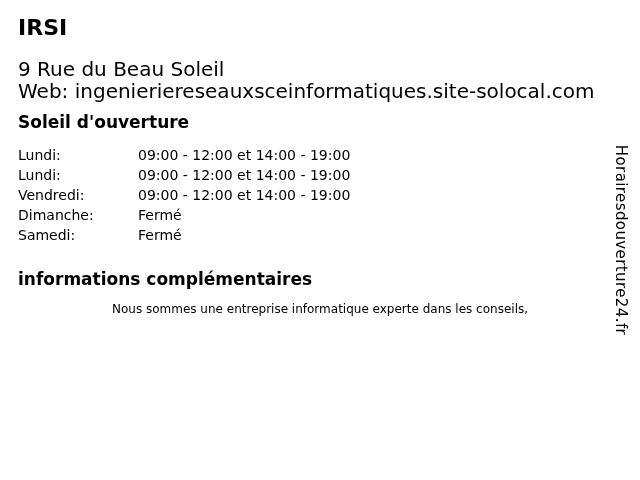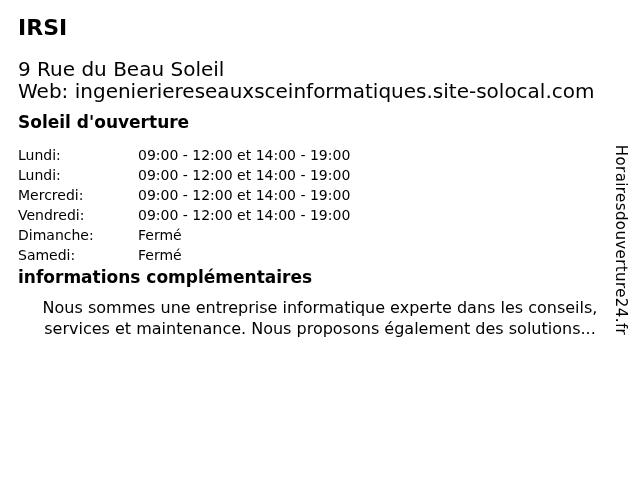--- a/index.html
+++ b/index.html
@@ -40,24 +40,24 @@
   .hours-table {
     margin-top: 13px;
     font-size: 14px;
     line-height: 20px;
   }
   .hours-row { white-space: nowrap; }
   .day-label {
     display: inline-block;
     width: 120px;
   }
-  .info-heading { margin-top: 2px; }
+  .info-heading { margin-top: 24px; }
   .info-paragraph {
     margin-top: 10px;
-    font-size: 16px;
+    font-size: 12px;
     line-height: 21px;
     text-align: center;
   }
   .watermark {
     position: absolute;
     top: 50%;
     right: 10px;
     transform: translateY(-50%);
     writing-mode: vertical-rl;
     font-size: 15px;
@@ -75,28 +75,26 @@
   <div class="contact-block">
     <div>9 Rue du Beau Soleil</div>
     <div><span>Web:</span> <span>ingenieriereseauxsceinformatiques.site-solocal.com</span></div>
   </div>
 
   <div class="section-heading hours-heading">Soleil d'ouverture</div>
 
   <div class="hours-table">
     <div class="hours-row"><span class="day-label">Lundi:</span><span>09:00 - 12:00 et 14:00 - 19:00</span></div>
     <div class="hours-row"><span class="day-label">Lundi:</span><span>09:00 - 12:00 et 14:00 - 19:00</span></div>
-    <div class="hours-row"><span class="day-label">Mercredi:</span><span>09:00 - 12:00 et 14:00 - 19:00</span></div>
     <div class="hours-row"><span class="day-label">Vendredi:</span><span>09:00 - 12:00 et 14:00 - 19:00</span></div>
     <div class="hours-row"><span class="day-label">Dimanche:</span><span>Fermé</span></div>
     <div class="hours-row"><span class="day-label">Samedi:</span><span>Fermé</span></div>
   </div>
 
   <div class="section-heading info-heading">informations complémentaires</div>
 
   <div class="info-paragraph">
     <div>Nous sommes une entreprise informatique experte dans les conseils,</div>
-    <div>services et maintenance. Nous proposons également des solutions...</div>
   </div>
 
 </div>
 
 <div class="watermark">Horairesdouverture24.fr</div>
 
 </body></html>

